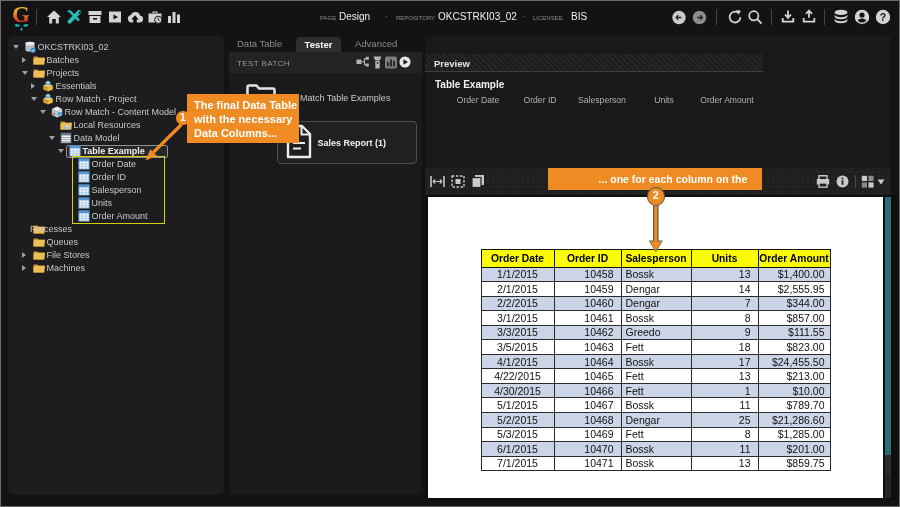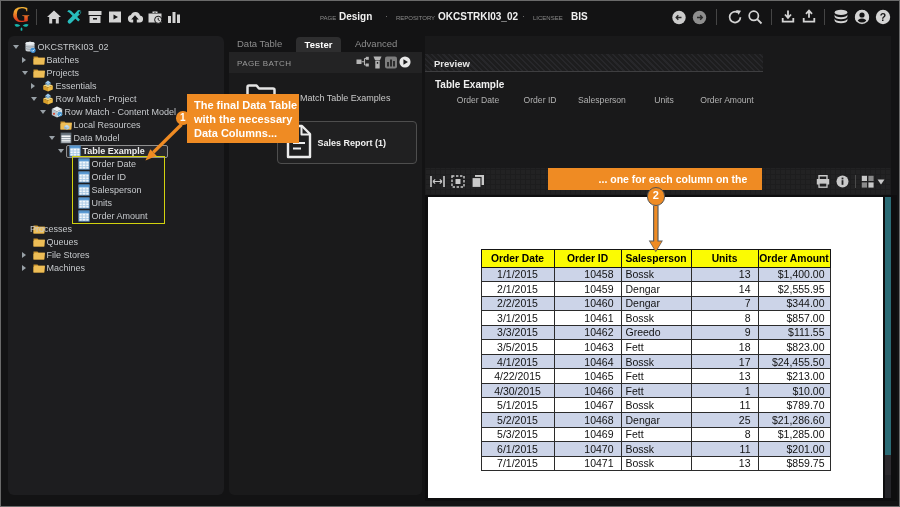--- a/index.html
+++ b/index.html
@@ -10,21 +10,21 @@
 
 #topbar { position:absolute; left:1px; top:1px; width:898px; height:34px; background:#131314; }
 .glogo { position:absolute; left:11px; top:3px; width:20px; height:22px;
   font-family:"Liberation Serif", serif; font-weight:bold; font-size:23px; line-height:21px;
   background:linear-gradient(180deg,#f5c33c 0%,#ef9d2e 35%,#e2471f 70%,#cf1f1f 100%);
   -webkit-background-clip:text; background-clip:text; color:transparent; }
 .tsep { position:absolute; top:8px; width:1px; height:16px; background:#454545; }
 .ticon { position:absolute; top:8px; width:16px; height:16px; color:#d4d4d4; }
 .ticon svg { width:100%; height:100%; display:block; }
 .tb-label { position:absolute; top:13.5px; color:#8b8b8b; font-size:6px; letter-spacing:0; }
-.tb-val { position:absolute; top:10px; color:#f0f0f0; font-size:10px; font-weight:bold; }
+.tb-val { position:absolute; top:10px; color:#f0f0f0; font-size:10px; font-weight:normal; }
 .tb-dot { position:absolute; top:10px; color:#7a7a7a; font-size:9px; }
 
 
 #leftpanel { position:absolute; left:8px; top:36px; width:216px; height:459px; background:#1d1d1f; border-radius:6px; }
 .trow { position:absolute; height:13px; font-size:9px; color:#c6c9cc; white-space:nowrap; }
 .tar-d { position:absolute; width:0; height:0; border-left:3.5px solid transparent; border-right:3.5px solid transparent; border-top:4.5px solid #98a0a6; top:4.5px; }
 .tar-r { position:absolute; width:0; height:0; border-top:3.5px solid transparent; border-bottom:3.5px solid transparent; border-left:4.5px solid #98a0a6; top:3px; }
 .ticn { position:absolute; width:12px; height:12px; top:0.5px; }
 .ticn svg { width:100%; height:100%; display:block; }
 .tlabel { position:absolute; top:2px; line-height:9px; }
@@ -409,21 +409,21 @@
       <span class="tlabel" style="left:46.5px">Machines</span>
     </div>
   </div>
 <div id="ybox"></div>
 
 <div id="midpanel"></div>
 <span class="tab" style="left:237px">Data Table</span>
 <div id="tab-active">Tester</div>
 <span class="tab" style="left:355px">Advanced</span>
 <div id="testbatch">
-  <span>PAGE BATCH</span>
+  <span>TEST BATCH</span>
   <div class="mbicon" style="left:127px;top:4px">
     <svg width="13" height="13" viewBox="0 0 13 13">
         <rect x="0.5" y="3.5" width="5" height="4.5" fill="currentColor"></rect>
         <path d="M5.5 5.8 h3 M8.5 2.5 v6.5 M8.5 2.5 h1.5 M8.5 9 h1.5" stroke="currentColor" stroke-width="1.1" fill="none"></path>
         <rect x="9.8" y="0.8" width="3" height="3" fill="currentColor"></rect>
         <rect x="9.8" y="7.5" width="3" height="3" fill="currentColor"></rect>
       </svg>
   </div>
   <div class="mbicon" style="left:144px;top:4px">
     <svg width="9" height="13" viewBox="0 0 9 13">

